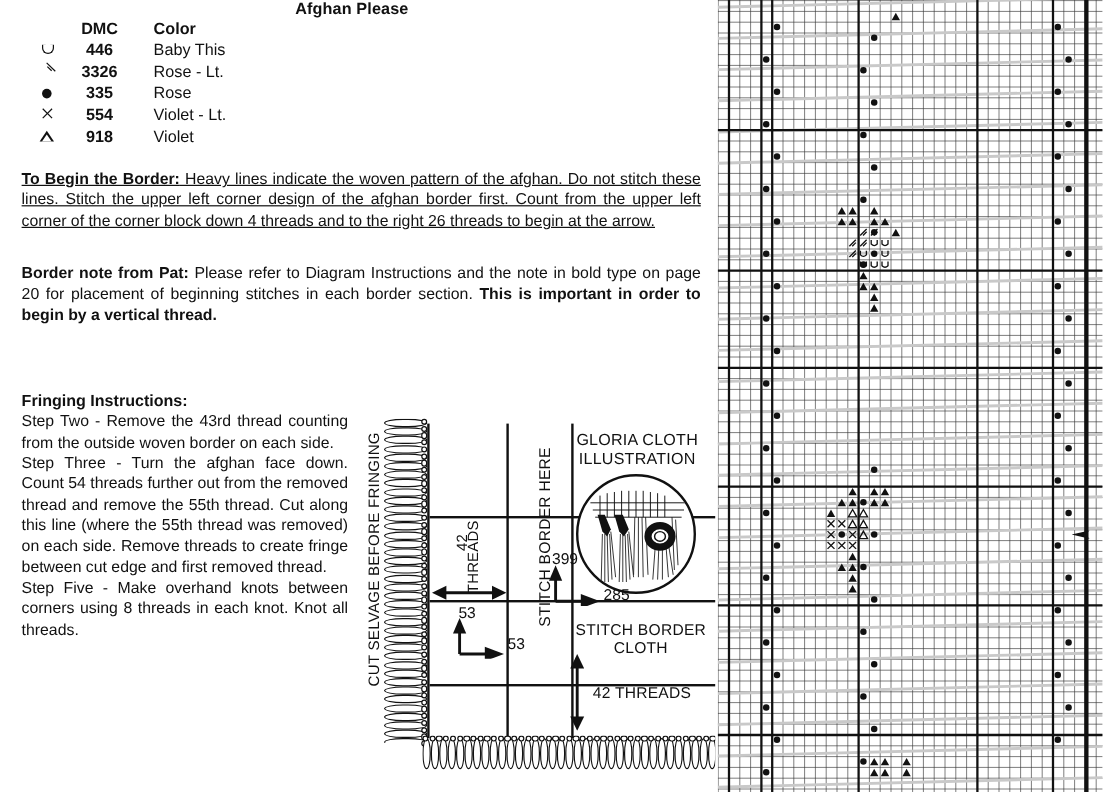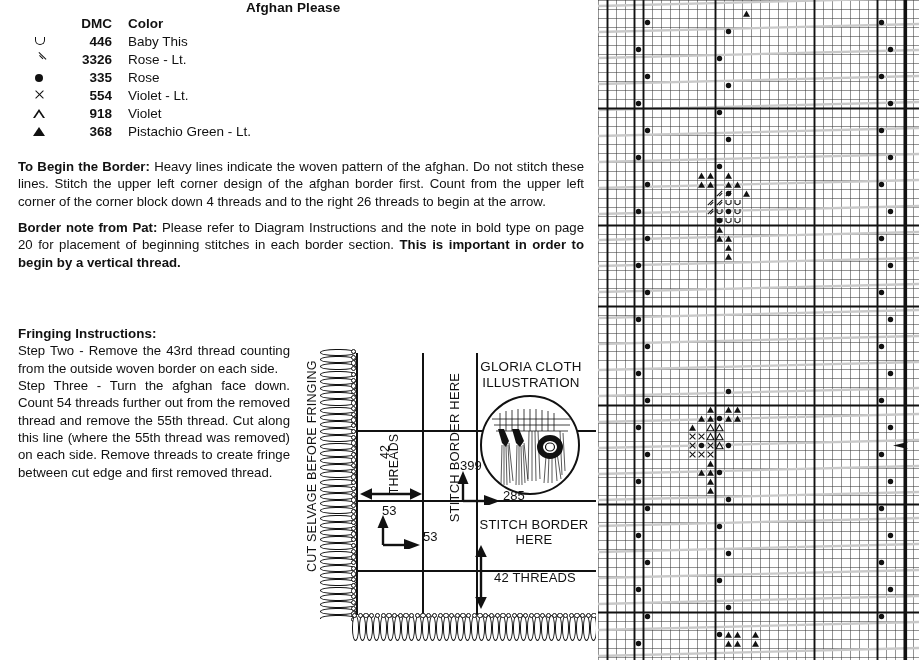--- a/index.html
+++ b/index.html
@@ -41,21 +41,21 @@
   }
   .lg-sym {
     width: 22px;
     text-align: center;
     font-size: 12px;
     line-height: 18px;
   }
   .lg-code {
     width: 62px;
     font-weight: bold;
-    text-align: right;
+    text-align: center;
     padding-left: 4px !important;
   }
   .lg-color { padding-left: 16px !important; }
   .lg-head td { font-weight: bold; font-size: 13.5px; }
   .lg-head .lg-code { padding-left: 4px !important; }
 
   
   .sym { display: inline-block; position: relative; width: 14px; height: 14px; vertical-align: middle; }
   .sym-u::before {
     content: ""; position: absolute;
@@ -114,21 +114,21 @@
   }
 
   
   .prose {
     position: absolute;
     font-size: 13.2px;
     line-height: 17.4px;
     text-align: justify;
     color: #111;
   }
-  #begin-border { left: 18px; top: 158px; width: 566px; }
+  #begin-border { left: 18px; top: 140px; width: 566px; text-decoration: underline; }
   #special-note { left: 18px; top: 219px; width: 566px; }
   .prose b { font-weight: bold; }
 
   
   #fringing {
     position: absolute;
     left: 18px; top: 325px; width: 272px;
     font-size: 13.2px;
     line-height: 17.35px;
     text-align: justify;
@@ -298,37 +298,33 @@
       <tr>
         <td class="lg-sym"><span class="sym sym-x"></span></td>
         <td class="lg-code">554</td>
         <td class="lg-color">Violet - Lt.</td>
       </tr>
       <tr>
         <td class="lg-sym"><span class="sym sym-tri-o"></span></td>
         <td class="lg-code">918</td>
         <td class="lg-color">Violet</td>
       </tr>
-      <tr>
-        <td class="lg-sym"><span class="sym sym-tri-f"></span></td>
-        <td class="lg-code">368</td>
-        <td class="lg-color">Pistachio Green - Lt.</td>
-      </tr>
     </tbody>
   </table>
 </div>
 
 <div class="prose" id="begin-border"><b>To Begin the Border:</b><span> Heavy lines indicate the woven pattern of the afghan. Do not stitch these lines. Stitch the upper left corner design of the afghan border first. Count from the upper left corner of the corner block down 4 threads and to the right 26 threads to begin at the arrow.</span></div>
 
 <div class="prose" id="special-note"><b>Border note from Pat:</b><span> Please refer to Diagram Instructions and the note in bold type on page 20 for placement of beginning stitches in each border section. </span><b>This is important in order to begin by a vertical thread.</b></div>
 
 <div id="fringing">
   <h2>Fringing Instructions:</h2>
   <p>Step Two - Remove the 43rd thread counting from the outside woven border on each side.</p>
   <p>Step Three - Turn the afghan face down. Count 54 threads further out from the removed thread and remove the 55th thread. Cut along this line (where the 55th thread was removed) on each side. Remove threads to create fringe between cut edge and first removed thread.</p>
+  <p>Step Five - Make overhand knots between corners using 8 threads in each knot. Knot all threads.</p>
 </div>
 
 <div id="fabric-diagram">
 
   <div id="cut-selvage-label">CUT SELVAGE BEFORE FRINGING</div>
 
   <div id="fringe-left">
       <div class="loop-l" style="top: 0px;"></div>
       <div class="loop-l" style="top: 7.2px;"></div>
       <div class="loop-l" style="top: 14.4px;"></div>
@@ -584,21 +580,21 @@
   <div class="dnum" style="left:127px; top:184px;">53</div>
   <svg style="position:absolute;left:80px;top:170px;width:48px;height:34px;" viewBox="0 0 48 34">
     <line x1="7" y1="30" x2="7" y2="10" stroke="#111" stroke-width="2.4"></line>
     <polygon points="7,0 1.5,13 12.5,13" fill="#111"></polygon>
     <line x1="7" y1="30" x2="30" y2="30" stroke="#111" stroke-width="2.4"></line>
     <polygon points="44,30 28,24 28,36" fill="#111"></polygon>
   </svg>
 
   <div class="dlabel" style="left:178px; top:172px; width:120px; text-align:center; font-size:13px; line-height:15px;">
     <span>STITCH BORDER</span><br>
-    <span>HERE</span>
+    <span>CLOTH</span>
   </div>
 
   <svg style="position:absolute;left:178px;top:200px;width:14px;height:64px;" viewBox="0 0 14 64">
     <line x1="7" y1="9" x2="7" y2="55" stroke="#111" stroke-width="2.4"></line>
     <polygon points="7,0 1.2,12 12.8,12" fill="#111"></polygon>
     <polygon points="7,64 1.2,52 12.8,52" fill="#111"></polygon>
   </svg>
   <div class="dlabel" style="left:198px; top:225px; font-size:13px;">42 THREADS</div>
 </div>
 

